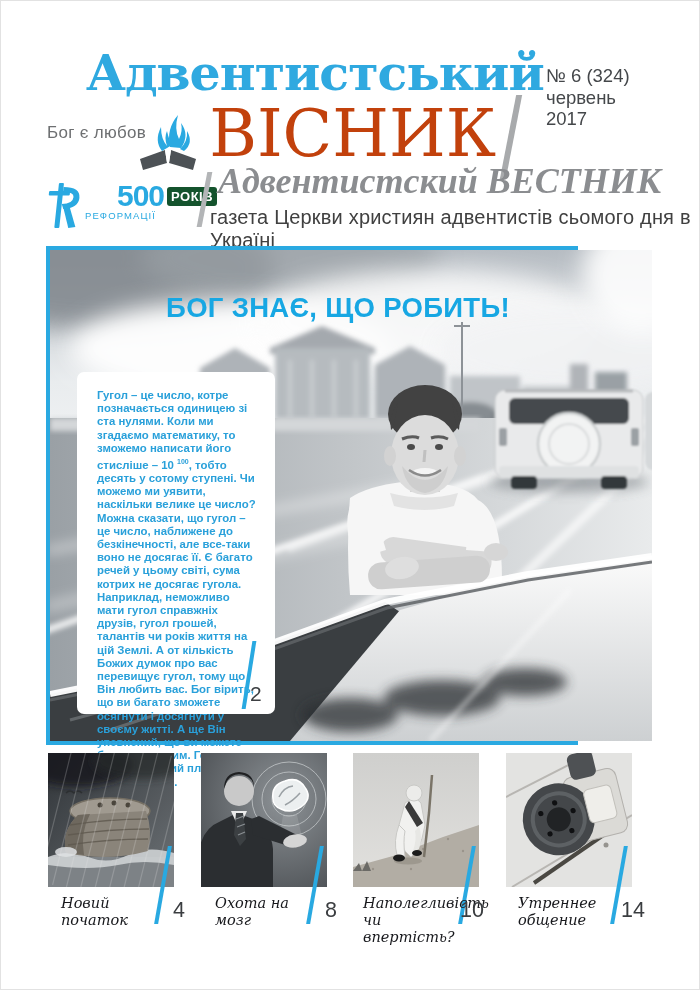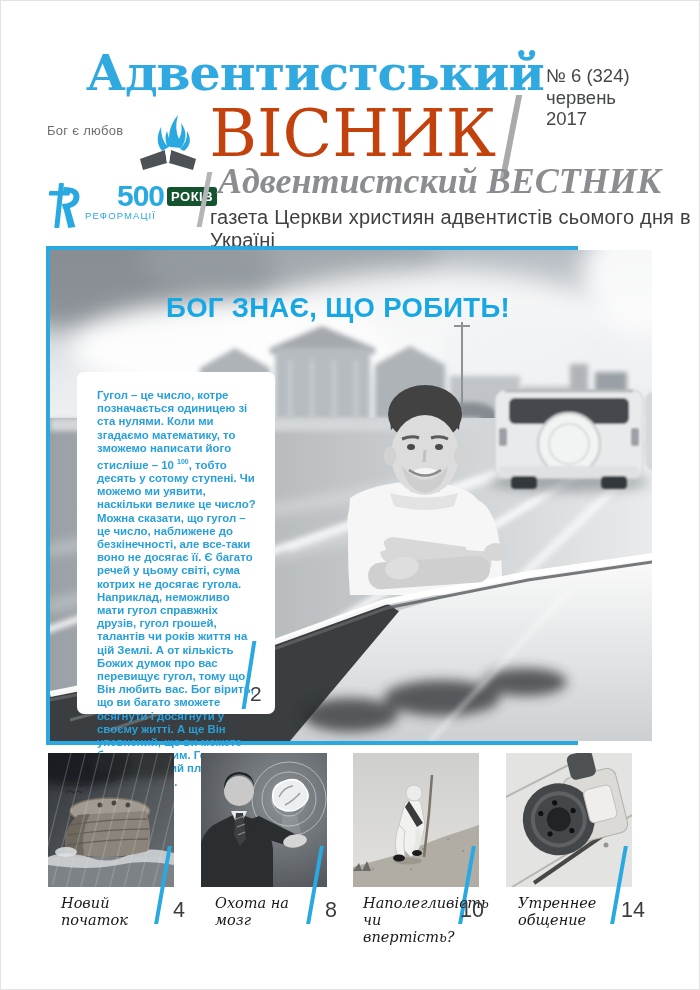--- a/index.html
+++ b/index.html
@@ -1,21 +1,21 @@
 <!DOCTYPE html>
 <html><head>
 <meta charset="utf-8">
 <style>
   html,body{margin:0;padding:0;background:#fff;}
   .page{position:relative;width:700px;height:990px;background:#ffffff;border:1px solid #e2e2e2;
         box-sizing:border-box;overflow:hidden;font-family:"Liberation Sans",sans-serif;}
   .abs{position:absolute;}
 
   
-  .motto{left:46px;top:122px;font-size:13px;color:#6d6f71;letter-spacing:.3px;}
+  .motto{left:46px;top:122px;font-size:17px;color:#6d6f71;letter-spacing:.3px;}
   .title-uk-1{left:56px;top:48px;font-size:49px;line-height:1;color:#2fa9e0;
       font-family:"DejaVu Serif","Liberation Serif",serif;font-weight:bold;letter-spacing:-1px;margin-left:29px;}
   .title-uk-2{right:203px;top:100px;font-size:65px;line-height:1;color:#c2410c;
       font-family:"DejaVu Serif","Liberation Serif",serif;font-weight:normal;}
   .slash-gray{width:6px;background:#a8aaac;transform:skewX(-11deg);}
   .slash1{left:507px;top:94px;height:84px;}
   .slash2{left:201px;top:171px;height:55px;width:5px;background:#b3b5b7;}
   .issue{left:545px;top:64px;font-size:18.5px;line-height:21.5px;color:#44474a;}
   .title-ru{left:217px;top:162px;font-size:36px;line-height:1;color:#8b8d90;
       font-family:"Liberation Serif",serif;font-style:italic;font-weight:bold;}

